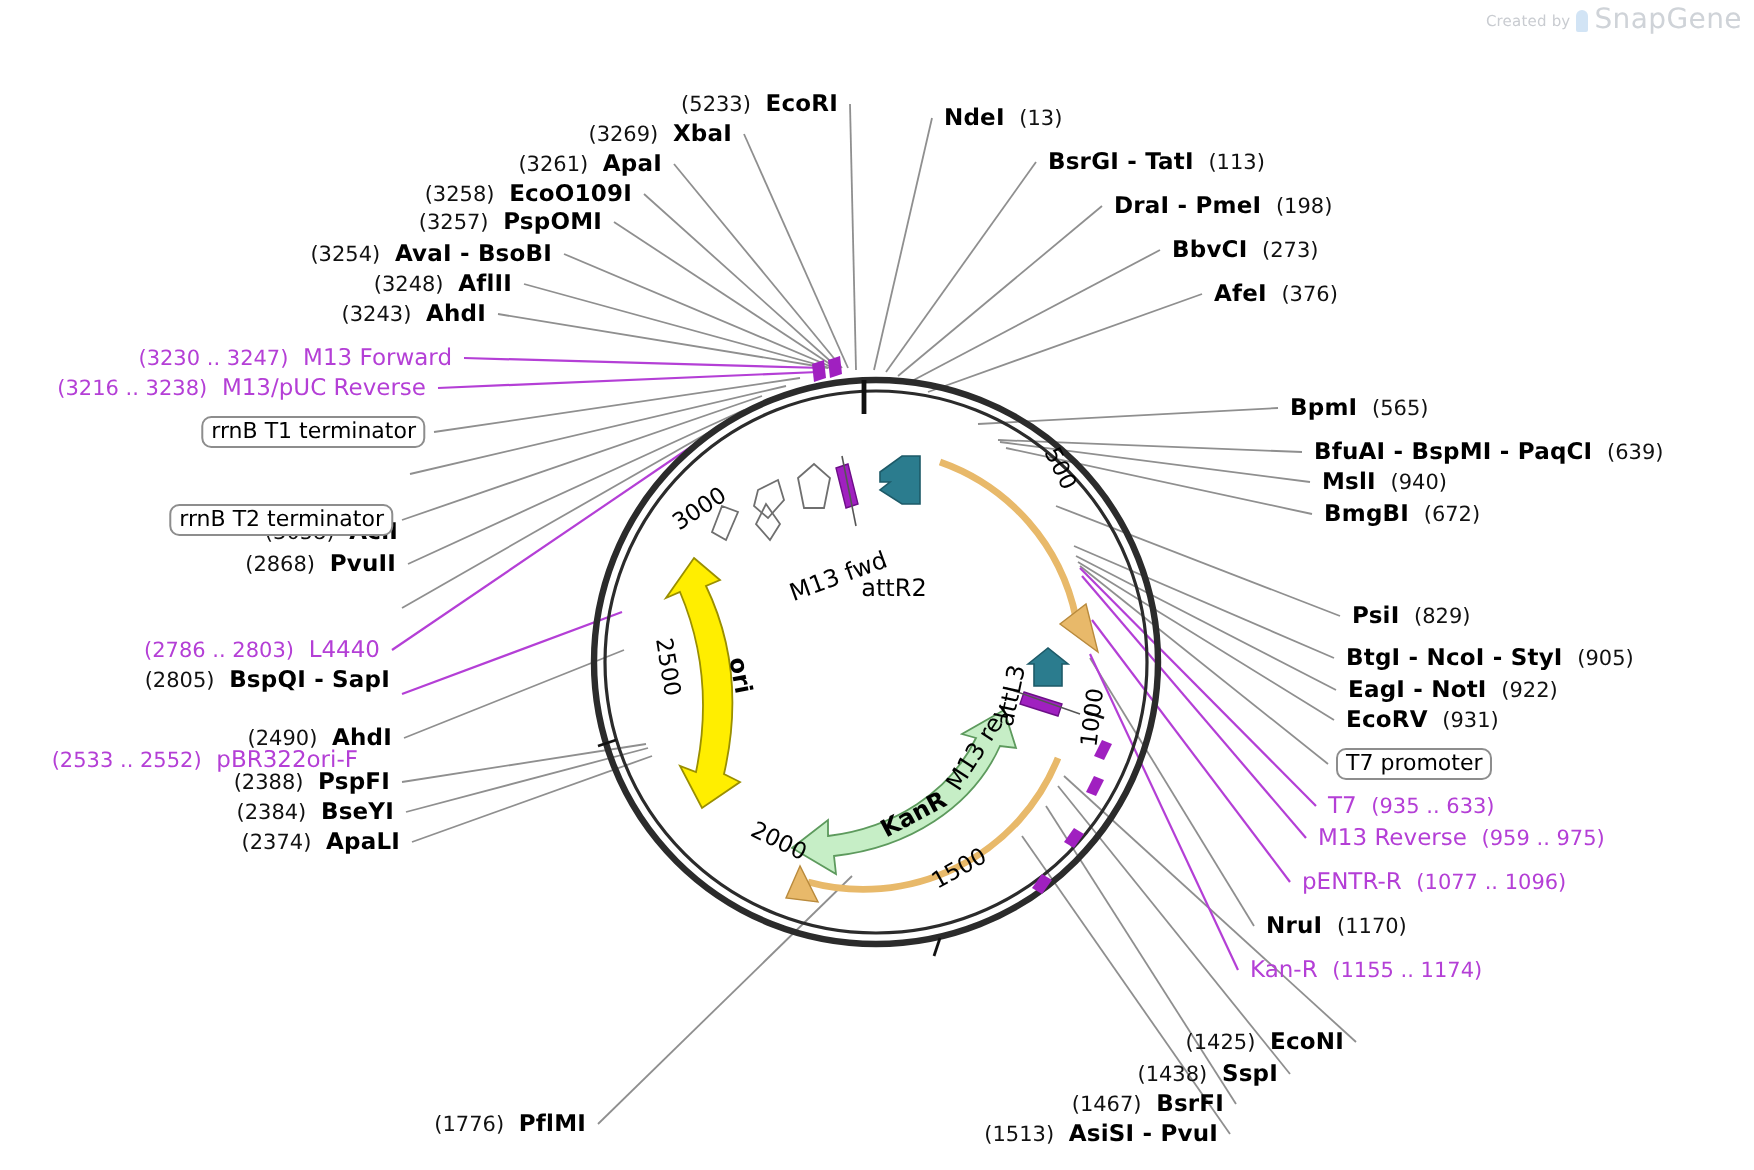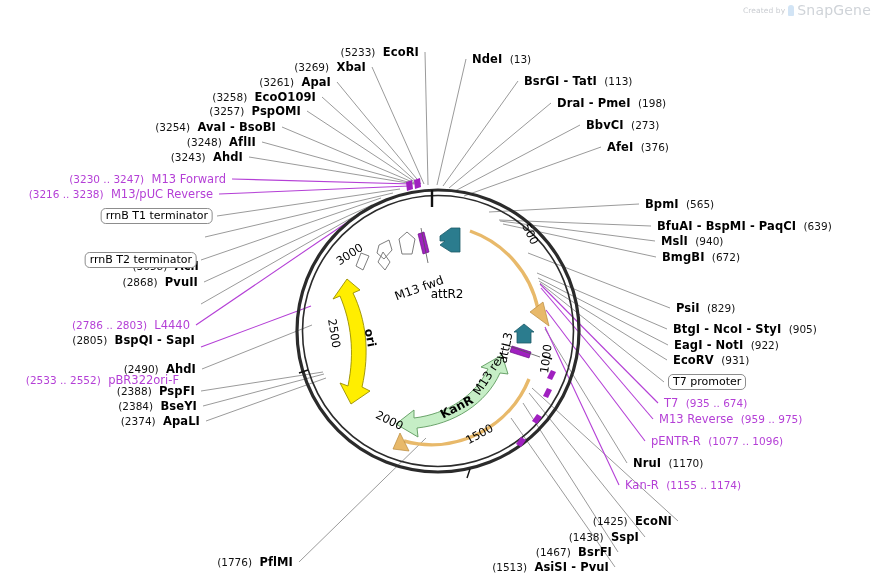--- a/index.html
+++ b/index.html
@@ -241,21 +241,21 @@
       <div class="lbl l" style="left: 586px; top: 125px;"><span class="enz">BbvCI</span>&nbsp;&nbsp;<span class="pos">(273)</span></div>
       <div class="lbl l" style="left: 607px; top: 147px;"><span class="enz">AfeI</span>&nbsp;&nbsp;<span class="pos">(376)</span></div>
       <div class="lbl l" style="left: 645px; top: 204px;"><span class="enz">BpmI</span>&nbsp;&nbsp;<span class="pos">(565)</span></div>
       <div class="lbl l" style="left: 657px; top: 226px;"><span class="enz">BfuAI  -  BspMI  -  PaqCI</span>&nbsp;&nbsp;<span class="pos">(639)</span></div>
       <div class="lbl l" style="left: 661px; top: 241px;"><span class="enz">MslI</span>&nbsp;&nbsp;<span class="pos">(940)</span></div>
       <div class="lbl l" style="left: 662px; top: 257px;"><span class="enz">BmgBI</span>&nbsp;&nbsp;<span class="pos">(672)</span></div>
       <div class="lbl l" style="left: 676px; top: 308px;"><span class="enz">PsiI</span>&nbsp;&nbsp;<span class="pos">(829)</span></div>
       <div class="lbl l" style="left: 673px; top: 329px;"><span class="enz">BtgI  -  NcoI  -  StyI</span>&nbsp;&nbsp;<span class="pos">(905)</span></div>
       <div class="lbl l" style="left: 674px; top: 345px;"><span class="enz">EagI  -  NotI</span>&nbsp;&nbsp;<span class="pos">(922)</span></div>
       <div class="lbl l" style="left: 673px; top: 360px;"><span class="enz">EcoRV</span>&nbsp;&nbsp;<span class="pos">(931)</span></div>
-      <div class="lbl l prim" style="left: 664px; top: 403px;"><span class="">T7</span>&nbsp;&nbsp;<span class="pos">(935 .. 674)</span></div>
+      <div class="lbl l prim" style="left: 664px; top: 403px;"><span class="">T7</span>&nbsp;&nbsp;<span class="pos">(935 .. 633)</span></div>
       <div class="lbl l prim" style="left: 659px; top: 419px;"><span class="">M13 Reverse</span>&nbsp;&nbsp;<span class="pos">(959 .. 975)</span></div>
       <div class="lbl l prim" style="left: 651px; top: 441px;"><span class="">pENTR-R</span>&nbsp;&nbsp;<span class="pos">(1077 .. 1096)</span></div>
       <div class="lbl l" style="left: 633px; top: 463px;"><span class="enz">NruI</span>&nbsp;&nbsp;<span class="pos">(1170)</span></div>
       <div class="lbl l prim" style="left: 625px; top: 485px;"><span class="">Kan-R</span>&nbsp;&nbsp;<span class="pos">(1155 .. 1174)</span></div>
     </div>
   <div id="labels-bottom">
       <div class="lbl r" style="left: 672px; top: 521px;"><span class="pos">(1425)</span>&nbsp;&nbsp;<span class="enz">EcoNI</span></div>
       <div class="lbl r" style="left: 639px; top: 537px;"><span class="pos">(1438)</span>&nbsp;&nbsp;<span class="enz">SspI</span></div>
       <div class="lbl r" style="left: 612px; top: 552px;"><span class="pos">(1467)</span>&nbsp;&nbsp;<span class="enz">BsrFI</span></div>
       <div class="lbl r" style="left: 609px; top: 567px;"><span class="pos">(1513)</span>&nbsp;&nbsp;<span class="enz">AsiSI  -  PvuI</span></div>

